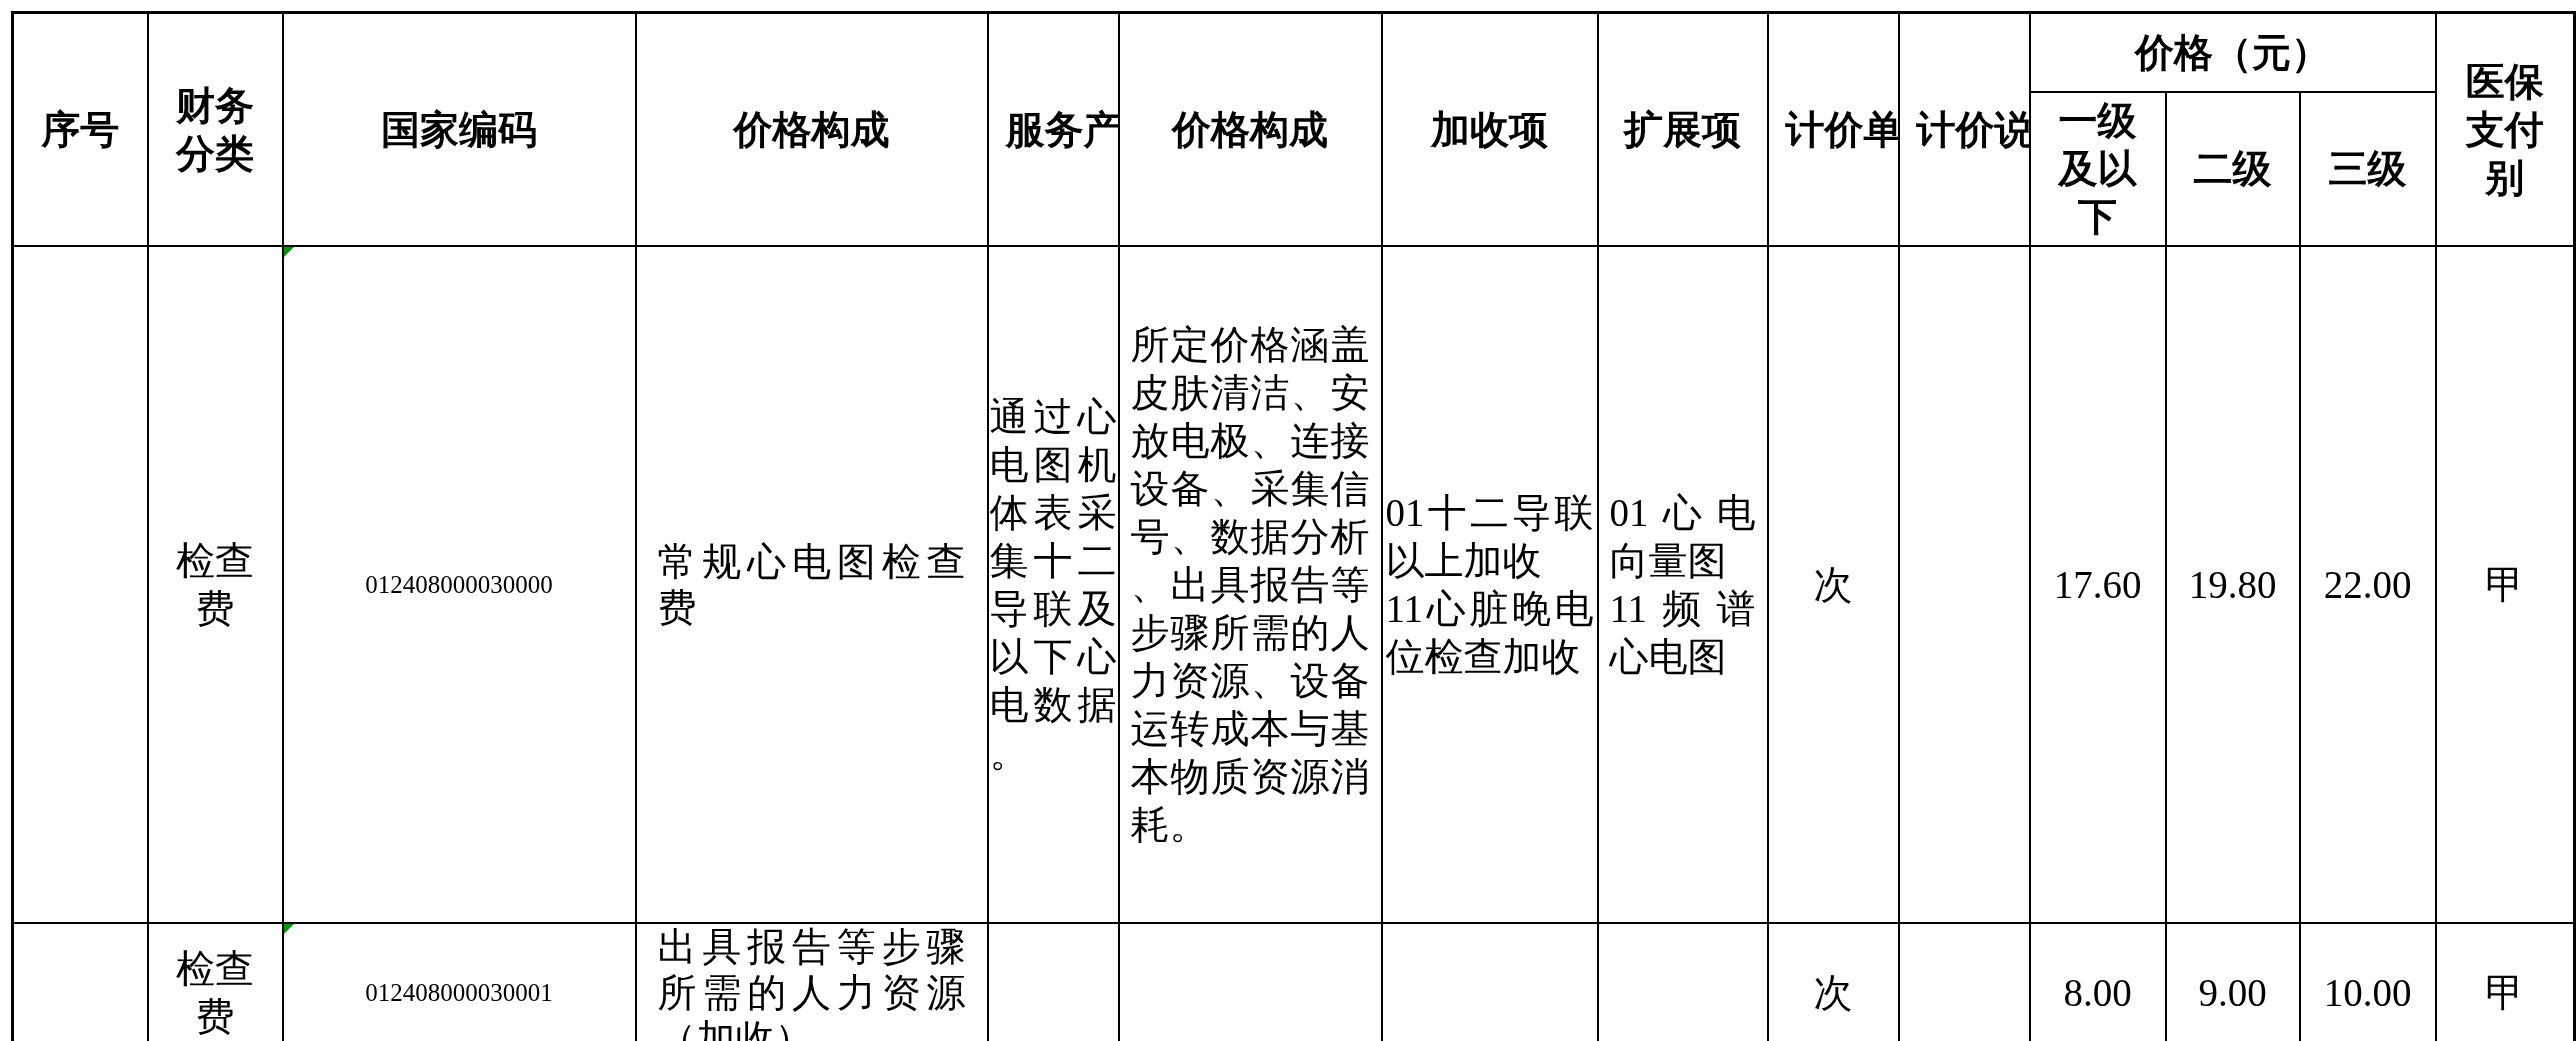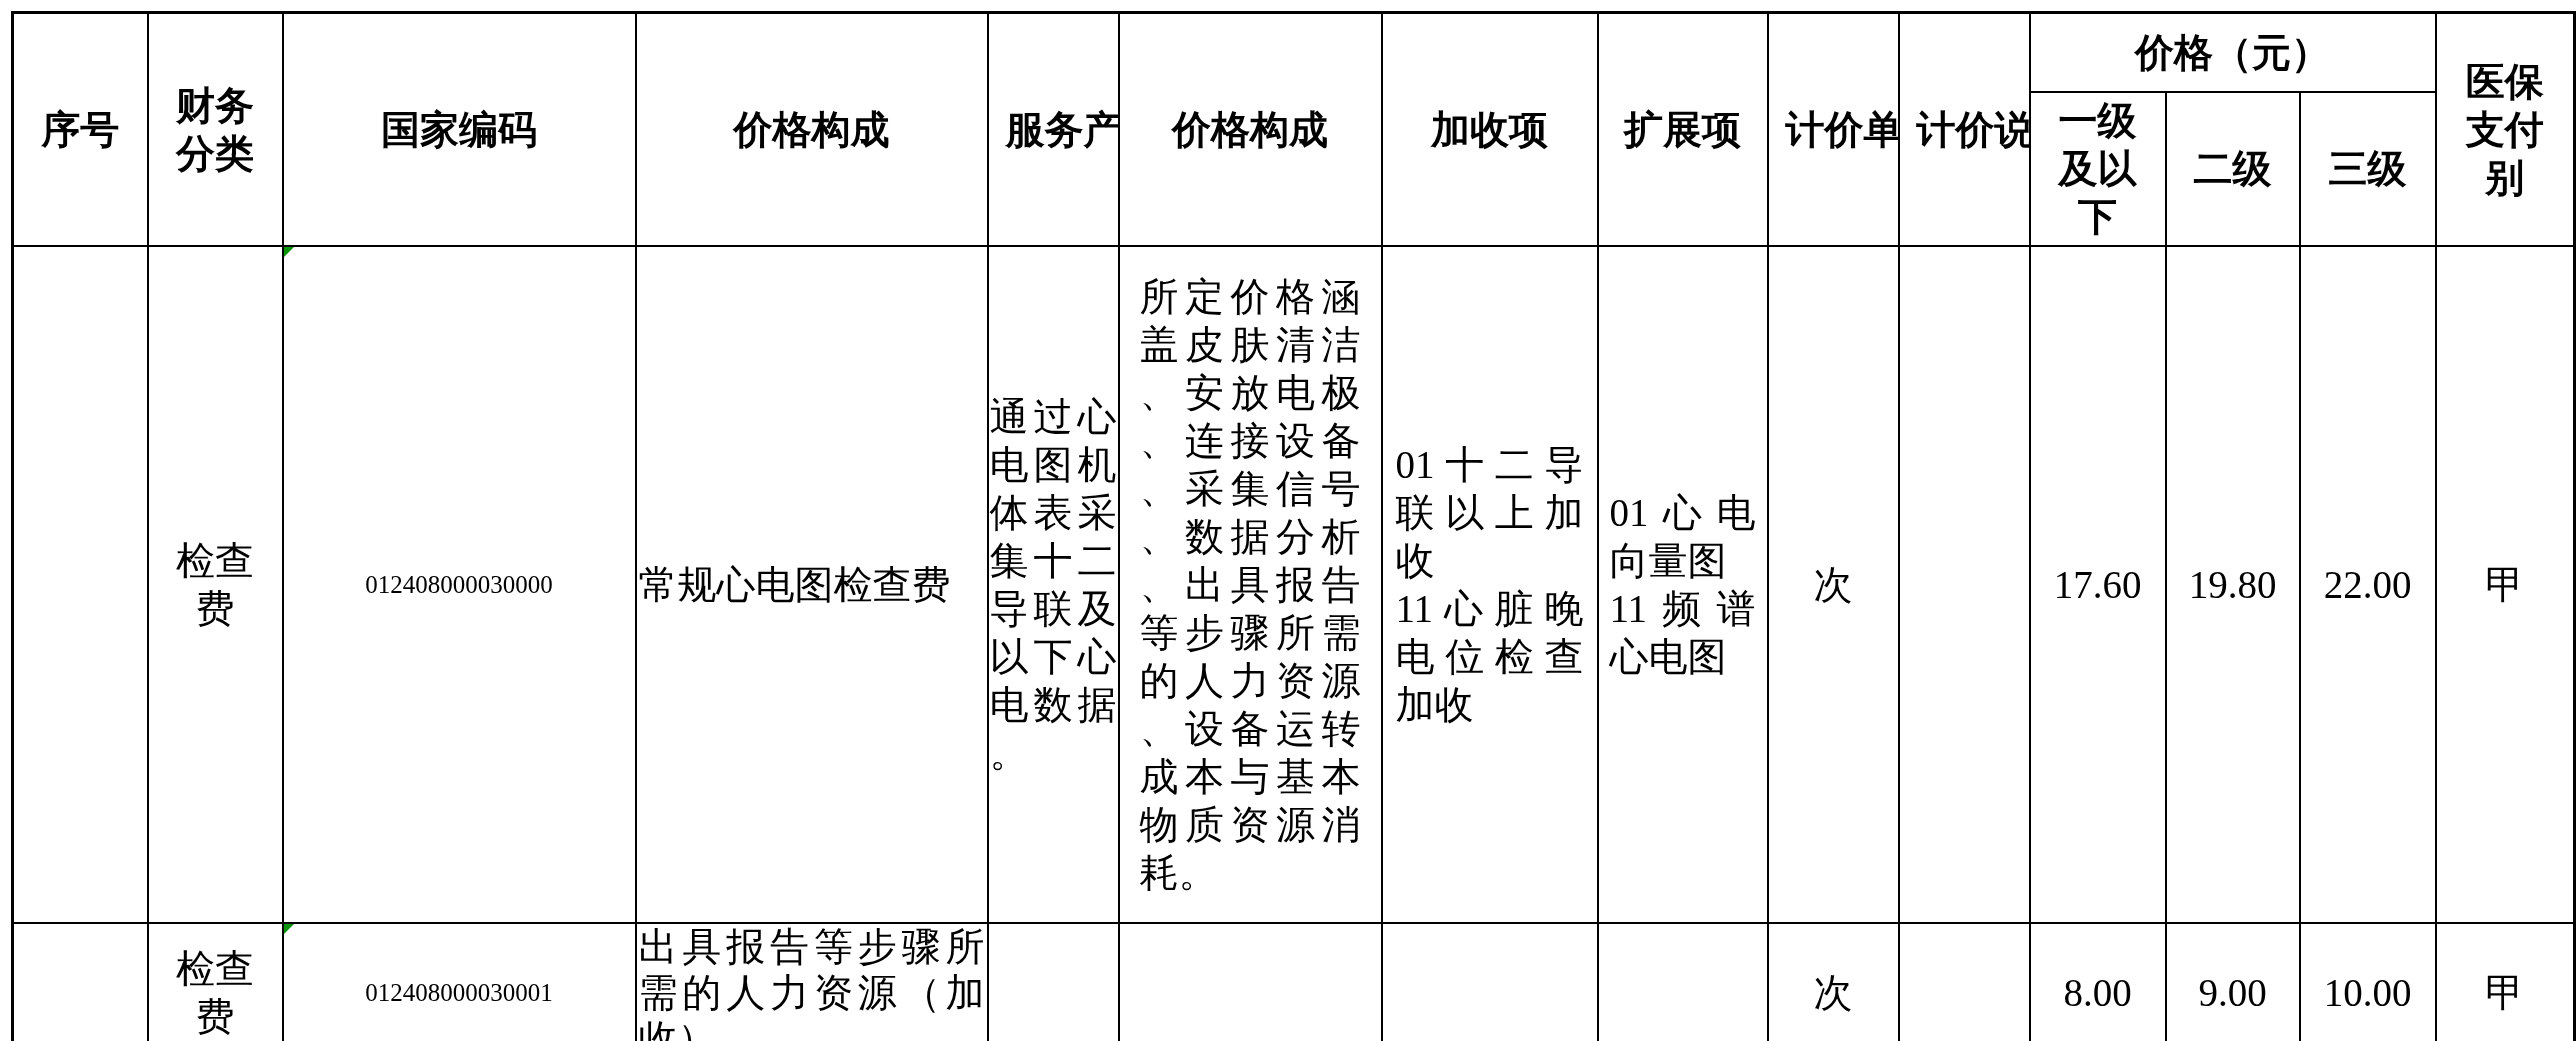--- a/index.html
+++ b/index.html
@@ -29,24 +29,24 @@
   
   th.clip{white-space:nowrap;overflow:hidden;}
   th.two-line{padding:0 13px;}
   th.grp{line-height:43px;}
   
   td.wrap{
     text-align:justify;
     line-break:anywhere;
     line-height:48px;
   }
-  td.name-cell{padding:0 2px;line-height:46px;}
+  td.name-cell{padding:0 21px;line-height:46px;}
   td.output-cell{padding:0 1px;}
-  td.comp-cell{padding:0 20px;}
-  td.sur-cell{padding:0 13px;margin-left:48px;}
+  td.comp-cell{padding:0 11px;}
+  td.sur-cell{padding:0 3px;margin-left:48px;}
   td.ext-cell{padding:0 11px;}
   td.code-cell{
     position:relative;
     white-space:nowrap;
     font-size:25px;
   }
   .err-tri{
     position:absolute;left:0;top:0;width:0;height:0;
     border-top:10.2px solid #089408;
     border-right:10.2px solid transparent;

